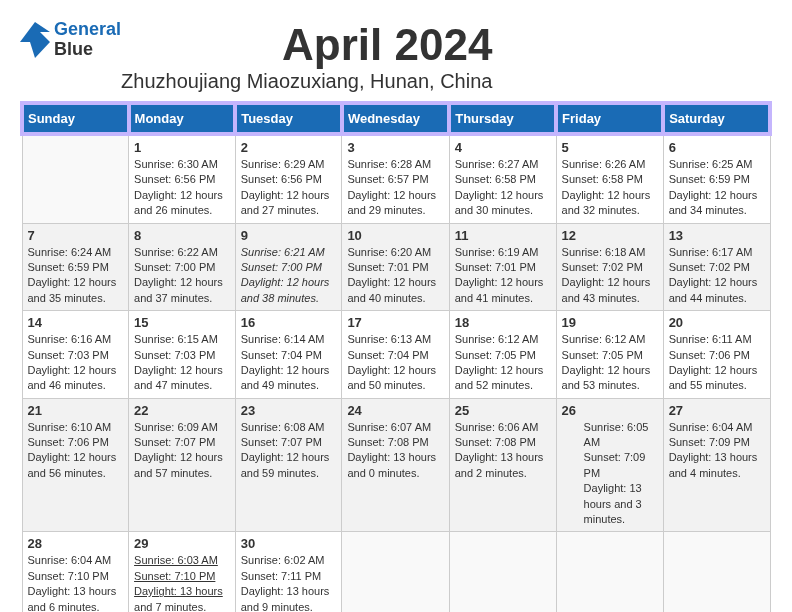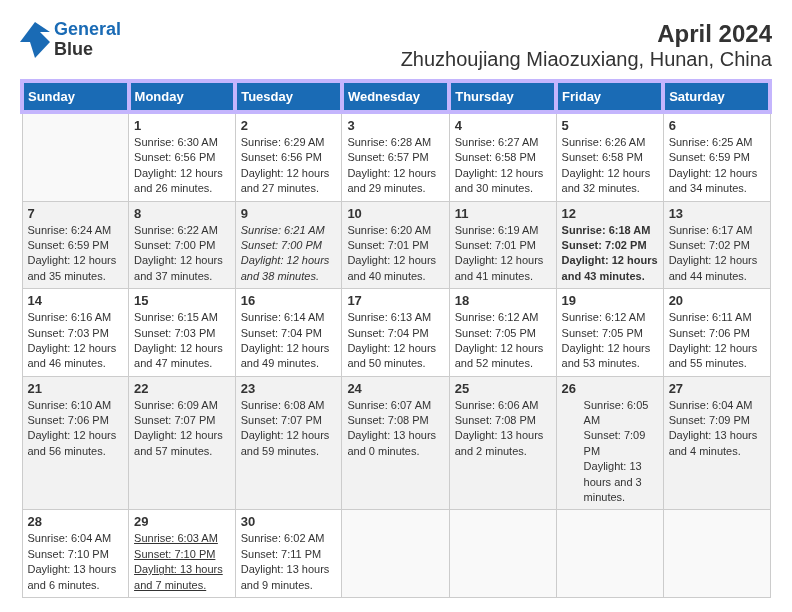--- a/index.html
+++ b/index.html
@@ -5,21 +5,20 @@
     * { margin: 0; padding: 0; box-sizing: border-box; }
     body {
       font-family: Arial, sans-serif;
       background: #fff;
       width: 792px;
       min-height: 612px;
       padding: 20px;
     }
     .header-area {
       display: flex;
-      justify-content: space-between;
       align-items: flex-start;
       margin-bottom: 8px;
     }
     .logo {
       display: flex;
       align-items: center;
       gap: 4px;
     }
     .logo-text {
       font-size: 18px;
@@ -27,21 +26,21 @@
       color: #333;
       line-height: 1.1;
     }
     .logo-text span {
       color: #1a6bb5;
     }
     .title-area {
       text-align: right;
     }
     .month-title {
-      font-size: 24px;
+      font-size: 44px;
       font-weight: bold;
       color: #333;
     }
     .subtitle {
       font-size: 20px;
       color: #333;
     }
     .calendar-table {
       width: 100%;
       border-collapse: collapse;
@@ -181,21 +180,21 @@
 Daylight: 12 hours and 40 minutes.</div>
           </td>
           <td>
             <span class="day-number">11</span>
             <div class="day-info" style="white-space: pre-line;">Sunrise: 6:19 AM
 Sunset: 7:01 PM
 Daylight: 12 hours and 41 minutes.</div>
           </td>
           <td>
             <span class="day-number">12</span>
-            <div class="day-info" style="white-space: pre-line; font-weight: bold;">Sunrise: 6:18 AM
+            <div class="day-info" style="white-space: pre-line;">Sunrise: 6:18 AM
 Sunset: 7:02 PM
 Daylight: 12 hours and 43 minutes.</div>
           </td>
           <td>
             <span class="day-number">13</span>
             <div class="day-info" style="white-space: pre-line;">Sunrise: 6:17 AM
 Sunset: 7:02 PM
 Daylight: 12 hours and 44 minutes.</div>
           </td>
         </tr>

